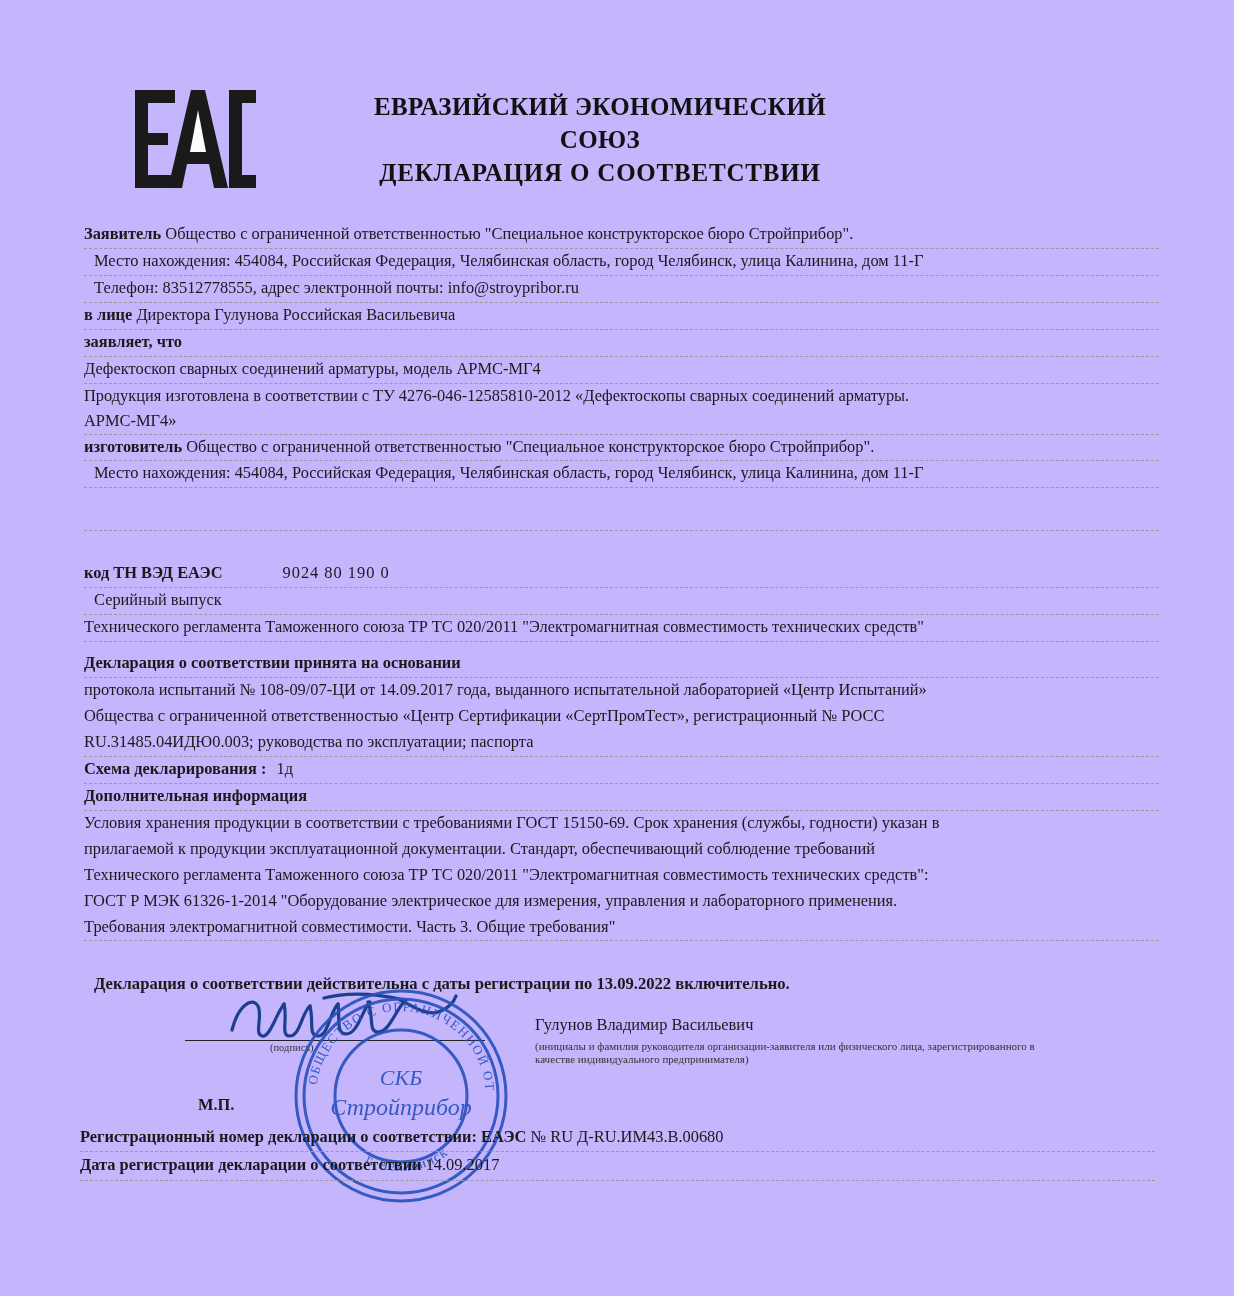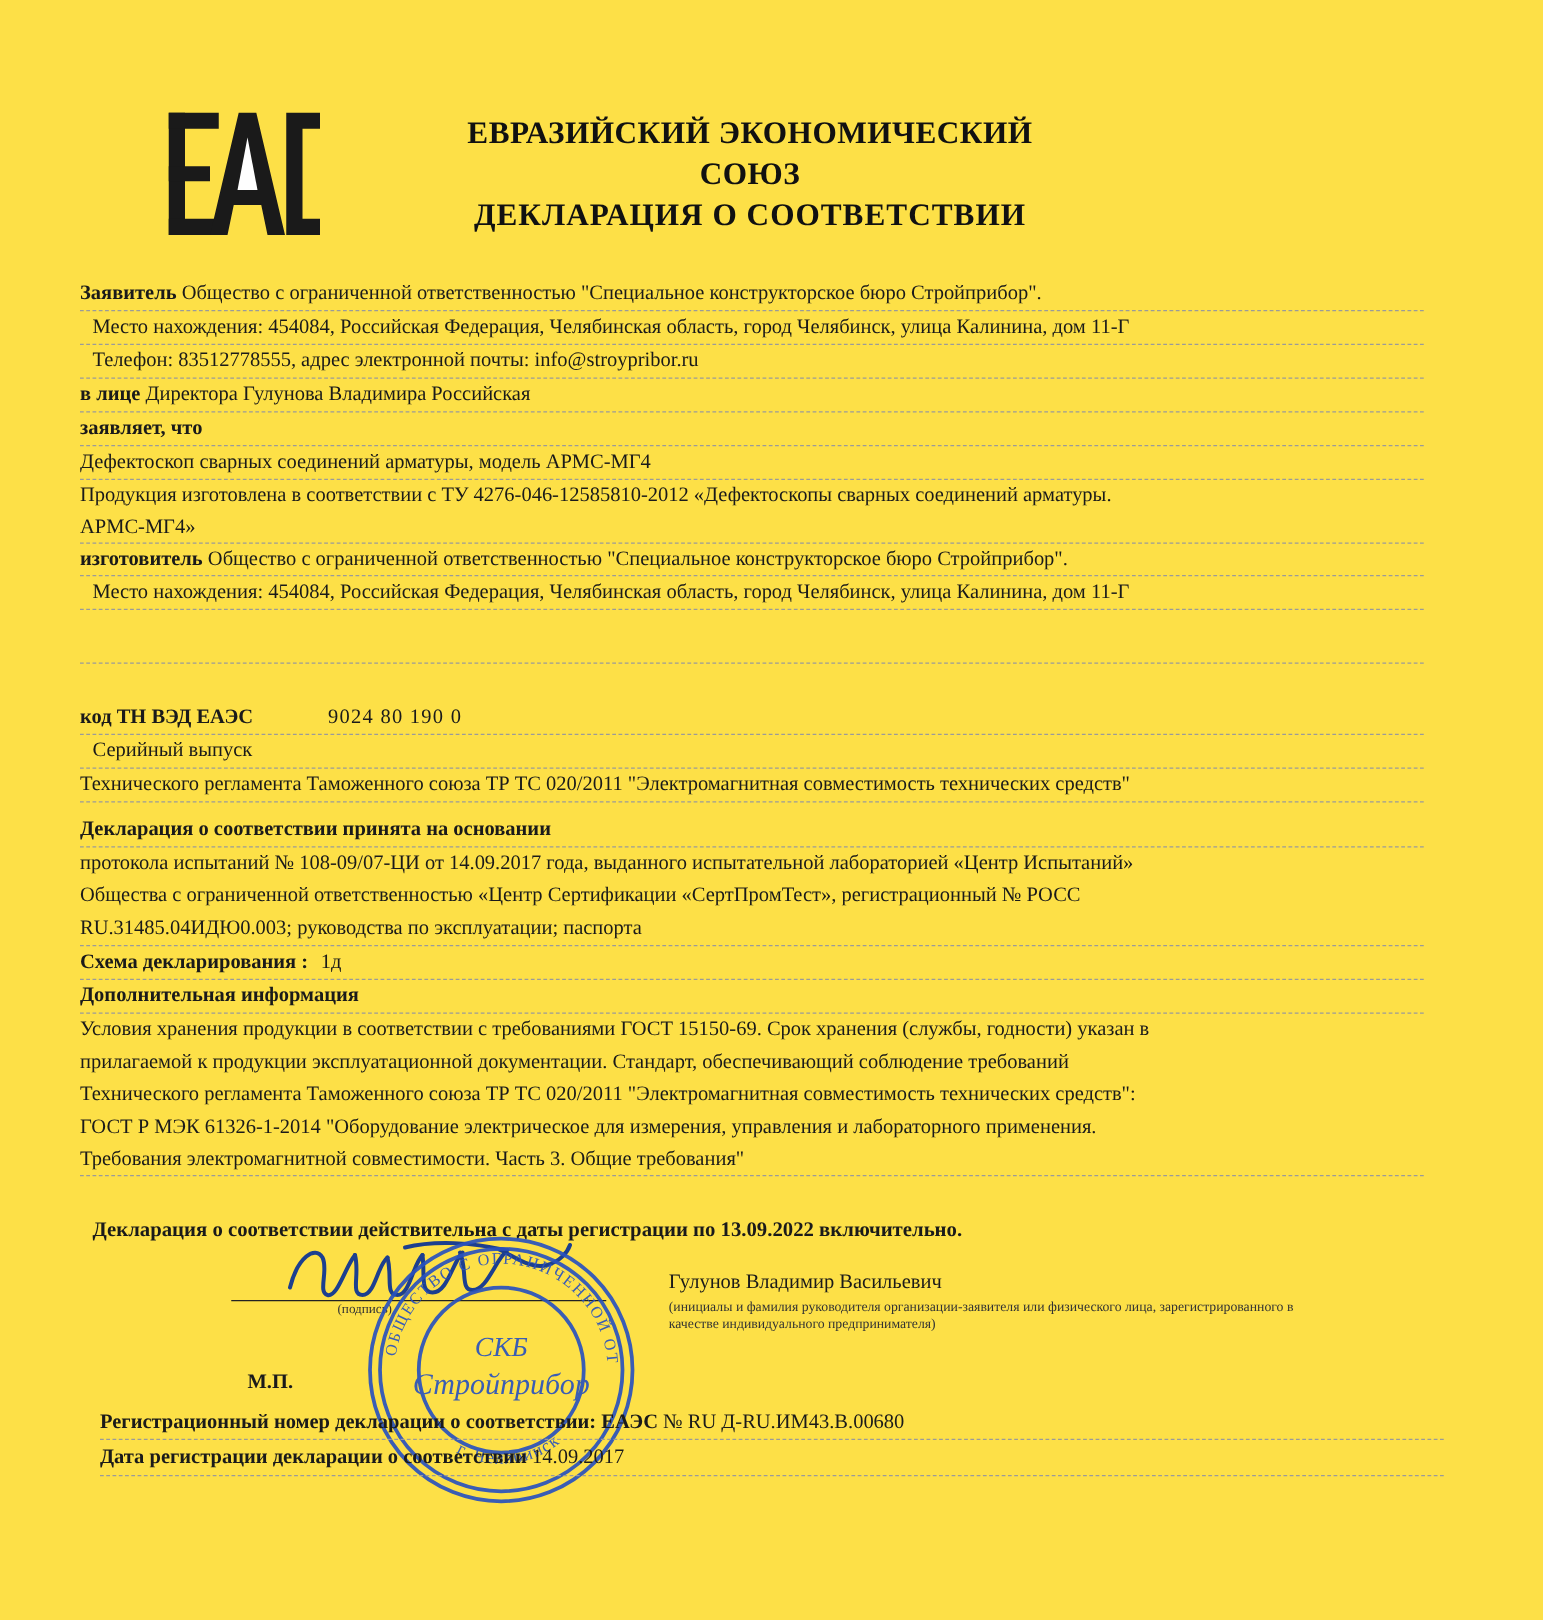--- a/index.html
+++ b/index.html
@@ -13,21 +13,21 @@
     position: relative;
     font-family: "Liberation Serif", serif;
     color: #1a1a1a;
     overflow: hidden;
   }
   .page {
     position: absolute;
     left: 0; top: 0;
     width: 1234px;
     height: 1296px;
-    background: #fde047;
+    background: #c4b5fd;
   }
 
   
   .header {
     position: absolute;
     left: 0; top: 78px;
     width: 1234px;
     height: 120px;
   }
   .eac-mark {
@@ -46,21 +46,21 @@
     font-size: 25px;
     letter-spacing: 0.4px;
     line-height: 1.32;
     color: #111;
   }
   .title-line-3 { letter-spacing: 0.8px; }
 
   
   .body-area {
     position: absolute;
-    left: 64px; top: 222px;
+    left: 84px; top: 222px;
     width: 1075px;
     font-size: 16.4px;
     line-height: 1.52;
   }
   .row {
     position: relative;
     padding-bottom: 1px;
   }
   .dashed {
     border-bottom: 1px dashed #9a9a9a;
@@ -195,21 +195,21 @@
       <span>Общество с ограниченной ответственностью  "Специальное конструкторское бюро Стройприбор".</span>
     </div>
 
 
     <div class="row dashed indent">Место нахождения: 454084,  Российская Федерация, Челябинская область, город Челябинск, улица Калинина, дом 11-Г</div>
 
     <div class="row dashed indent">Телефон: 83512778555,  адрес электронной почты:  info@stroypribor.ru</div>
 
     <div class="row dashed">
       <span class="b">в лице</span>
-      <span>Директора Гулунова Владимира Российская</span>
+      <span>Директора Гулунова Российская Васильевича</span>
     </div>
 
     <div class="row dashed b">заявляет, что</div>
 
     <div class="row dashed">Дефектоскоп сварных соединений арматуры, модель АРМС-МГ4</div>
 
     <div class="row tight">Продукция изготовлена в соответствии с ТУ 4276-046-12585810-2012  «Дефектоскопы сварных соединений арматуры.</div>
 
     <div class="row dashed tight">АРМС-МГ4»</div>
 

